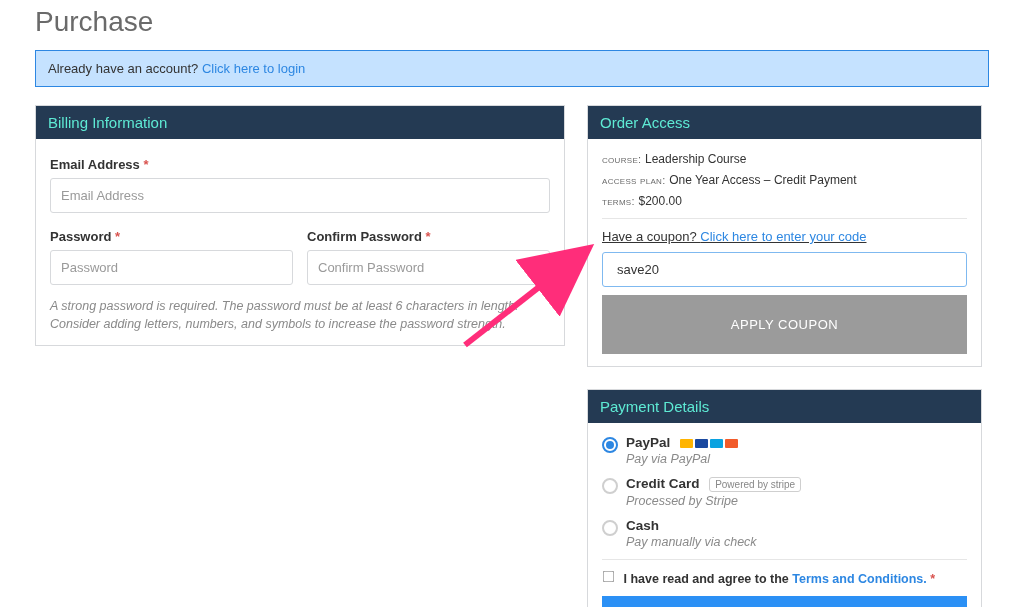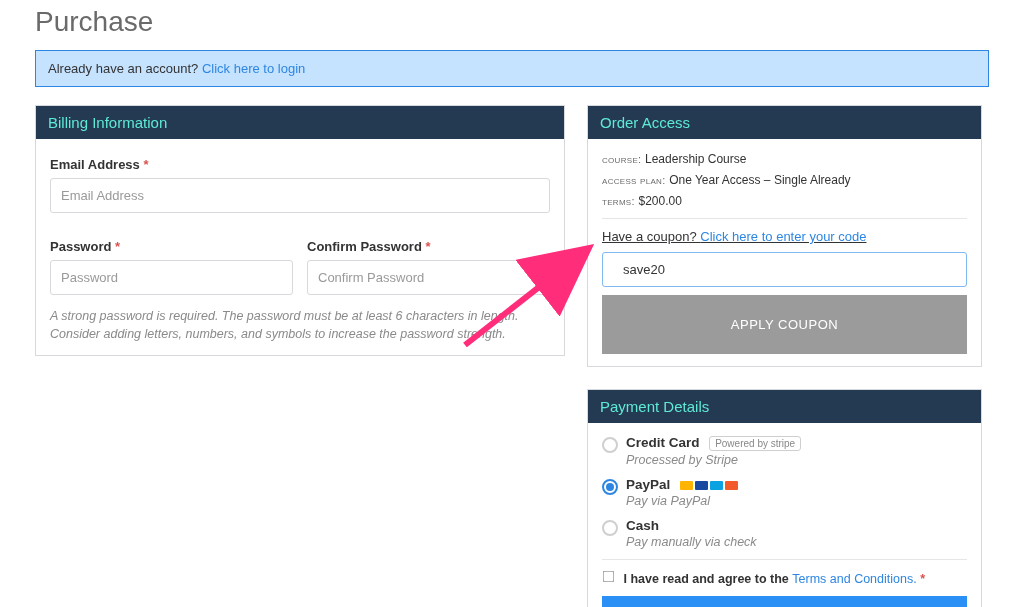--- a/index.html
+++ b/index.html
@@ -53,21 +53,21 @@
   .text-input {
     width: 100%;
     border: 1px solid #d7d9dc;
     border-radius: 3px;
     padding: 9px 10px;
     font-size: 13px;
     color: #555;
     background: #fff;
   }
   .text-input::placeholder { color: #9a9a9a; }
-  .row2 { display: flex; gap: 14px; margin-top: 20px; }
+  .row2 { display: flex; gap: 14px; margin-top: 10px; }
   .row2 > div { flex: 1; }
   .hint {
     margin-top: 12px;
     font-style: italic;
     color: #8a8a8a;
     font-size: 12.5px;
     line-height: 1.45;
   }
   .summary-line { font-size: 13px; color: #333; margin-bottom: 6px; }
   .summary-key {
@@ -78,21 +78,21 @@
     font-size: 11px;
   }
   .summary-val { font-size: 12px; color: #333; }
   hr.sep { border: none; border-top: 1px solid #e6e6e6; margin: 10px 0; }
   .coupon-q { font-size: 13px; color: #333; margin-bottom: 8px; text-decoration: underline; }
   .coupon-q a { color: #2d87e2; text-decoration: none; }
   .coupon-input {
     width: 100%;
     border: 1px solid #7fb9f0;
     border-radius: 3px;
-    padding: 9px 20px;
+    padding: 9px 14px;
     font-size: 13px;
     color: #333;
     outline: none;
   }
   .apply-btn {
     width: 100%;
     margin-top: 8px;
     background: #9b9b9b;
     color: #fff;
     border: none;
@@ -129,21 +129,21 @@
     vertical-align: middle;
   }
   .cards {
     display: inline-flex; gap: 2px; margin-left: 6px; vertical-align: middle;
   }
   .card-chip {
     width: 13px; height: 9px; border-radius: 1px;
     display: inline-block;
   }
   .agree-row { margin-top: 10px; font-size: 12.5px; color: #333; }
-  .agree-row .link { color: #2d87e2; text-decoration: none; font-weight: 400; }
+  .agree-row .link { color: #2d87e2; text-decoration: none; font-weight: 700; }
   .agree-row input[type="checkbox"] { margin-right: 5px; transform: scale(0.9); }
   .buy-btn {
     width: 100%;
     margin-top: 10px;
     background: #2b90f5;
     color: #fff;
     border: none;
     padding: 11px;
     font-size: 14px;
     letter-spacing: 0.3px;
@@ -199,62 +199,62 @@
   <div class="col-right">
     <div class="panel">
       <div class="panel-header">Order Access</div>
       <div class="panel-body">
         <div class="summary-line">
           <span class="summary-key">COURSE:</span>
           <span class="summary-val">Leadership Course</span>
         </div>
         <div class="summary-line">
           <span class="summary-key">ACCESS PLAN:</span>
-          <span class="summary-val">One Year Access – Single Already</span>
+          <span class="summary-val">One Year Access – Credit Payment</span>
         </div>
         <div class="summary-line">
           <span class="summary-key">TERMS:</span>
           <span class="summary-val">$200.00</span>
         </div>
         <hr class="sep">
         <div class="coupon-q">
           <span>Have a coupon? </span><a href="#">Click here to enter your code</a>
         </div>
         <input class="coupon-input" type="text" value="save20" style="">
         <button class="apply-btn">APPLY COUPON</button>
       </div>
     </div>
 
     <div class="panel">
       <div class="panel-header">Payment Details</div>
       <div class="panel-body">
-        <div class="pay-option">
-          <span class="radio unselected"></span>
-          <div>
-            <span class="pay-title">Credit Card</span>
-            <span class="badge">Powered by stripe</span>
-            <div class="pay-sub">Processed by Stripe</div>
-          </div>
-        </div>
         <div class="pay-option">
           <span class="radio selected"></span>
           <div>
             <span class="pay-title">PayPal</span>
             <span class="cards">
               <span class="card-chip" style="background:#ffb400"></span>
               <span class="card-chip" style="background:#1a49a0"></span>
               <span class="card-chip" style="background:#0aa2e0"></span>
               <span class="card-chip" style="background:#f25b2a"></span>
             </span>
             <div class="pay-sub">Pay via PayPal</div>
           </div>
         </div>
         <div class="pay-option">
           <span class="radio unselected"></span>
           <div>
+            <span class="pay-title">Credit Card</span>
+            <span class="badge">Powered by stripe</span>
+            <div class="pay-sub">Processed by Stripe</div>
+          </div>
+        </div>
+        <div class="pay-option">
+          <span class="radio unselected"></span>
+          <div>
             <span class="pay-title">Cash</span>
             <div class="pay-sub">Pay manually via check</div>
           </div>
         </div>
         <hr class="sep">
         <div class="agree-row">
           <input type="checkbox" style="">
           <strong><span>I have read and agree to the </span></strong><a href="#" class="link">Terms and Conditions.</a> <span class="req">*</span>
         </div>
         <button class="buy-btn">BUY NOW</button>

